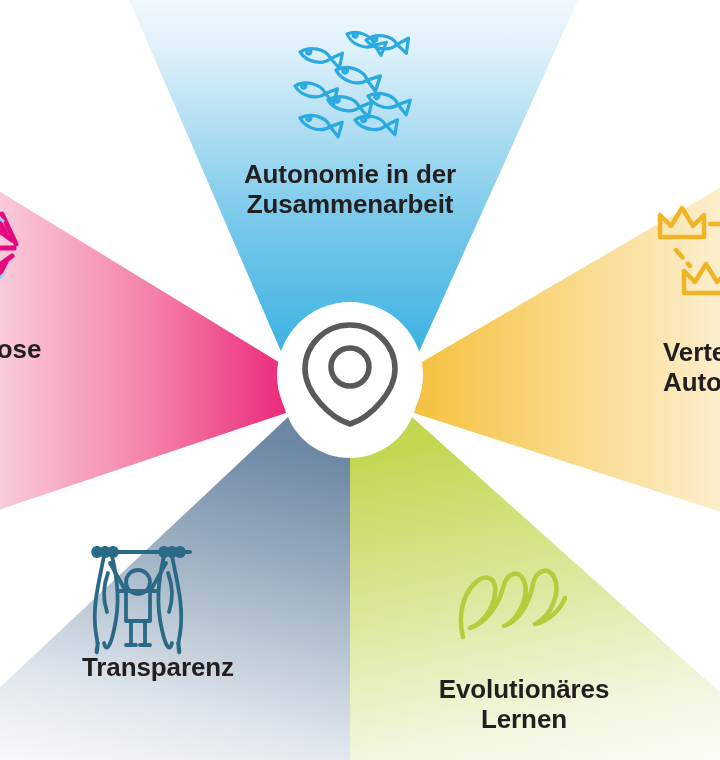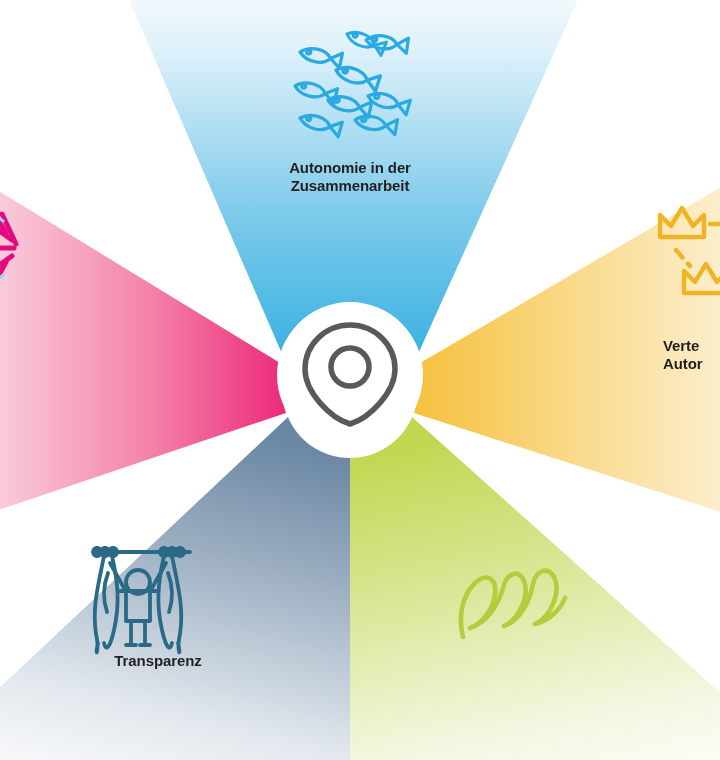--- a/index.html
+++ b/index.html
@@ -23,21 +23,21 @@
     position: absolute;
     left: 0;
     top: 0;
     width: 720px;
     height: 760px;
   }
   .seg-label {
     position: absolute;
     color: #231f20;
     font-weight: bold;
-    font-size: 15px;
+    font-size: 26px;
     line-height: 1.17;
     letter-spacing: -0.1px;
     white-space: pre-line;
     font-family: "Liberation Sans", sans-serif;
   }
   .lbl-center { text-align: center; }
   .lbl-left   { text-align: left; }
 
   #label-autonomie {
     left: 220px; top: 159px; width: 260px;
@@ -278,14 +278,16 @@
 Zusammenarbeit</div>
 
   <div class="seg-label lbl-left" id="label-purpose">Purpose
 et</div>
 
   <div class="seg-label lbl-left" id="label-verteilte">Verte
 Autor</div>
 
   <div class="seg-label lbl-center" id="label-transparenz">Transparenz</div>
 
+  <div class="seg-label lbl-center" id="label-lernen">Evolutionäres
+Lernen</div>
 
 </div>
 
 </body></html>

